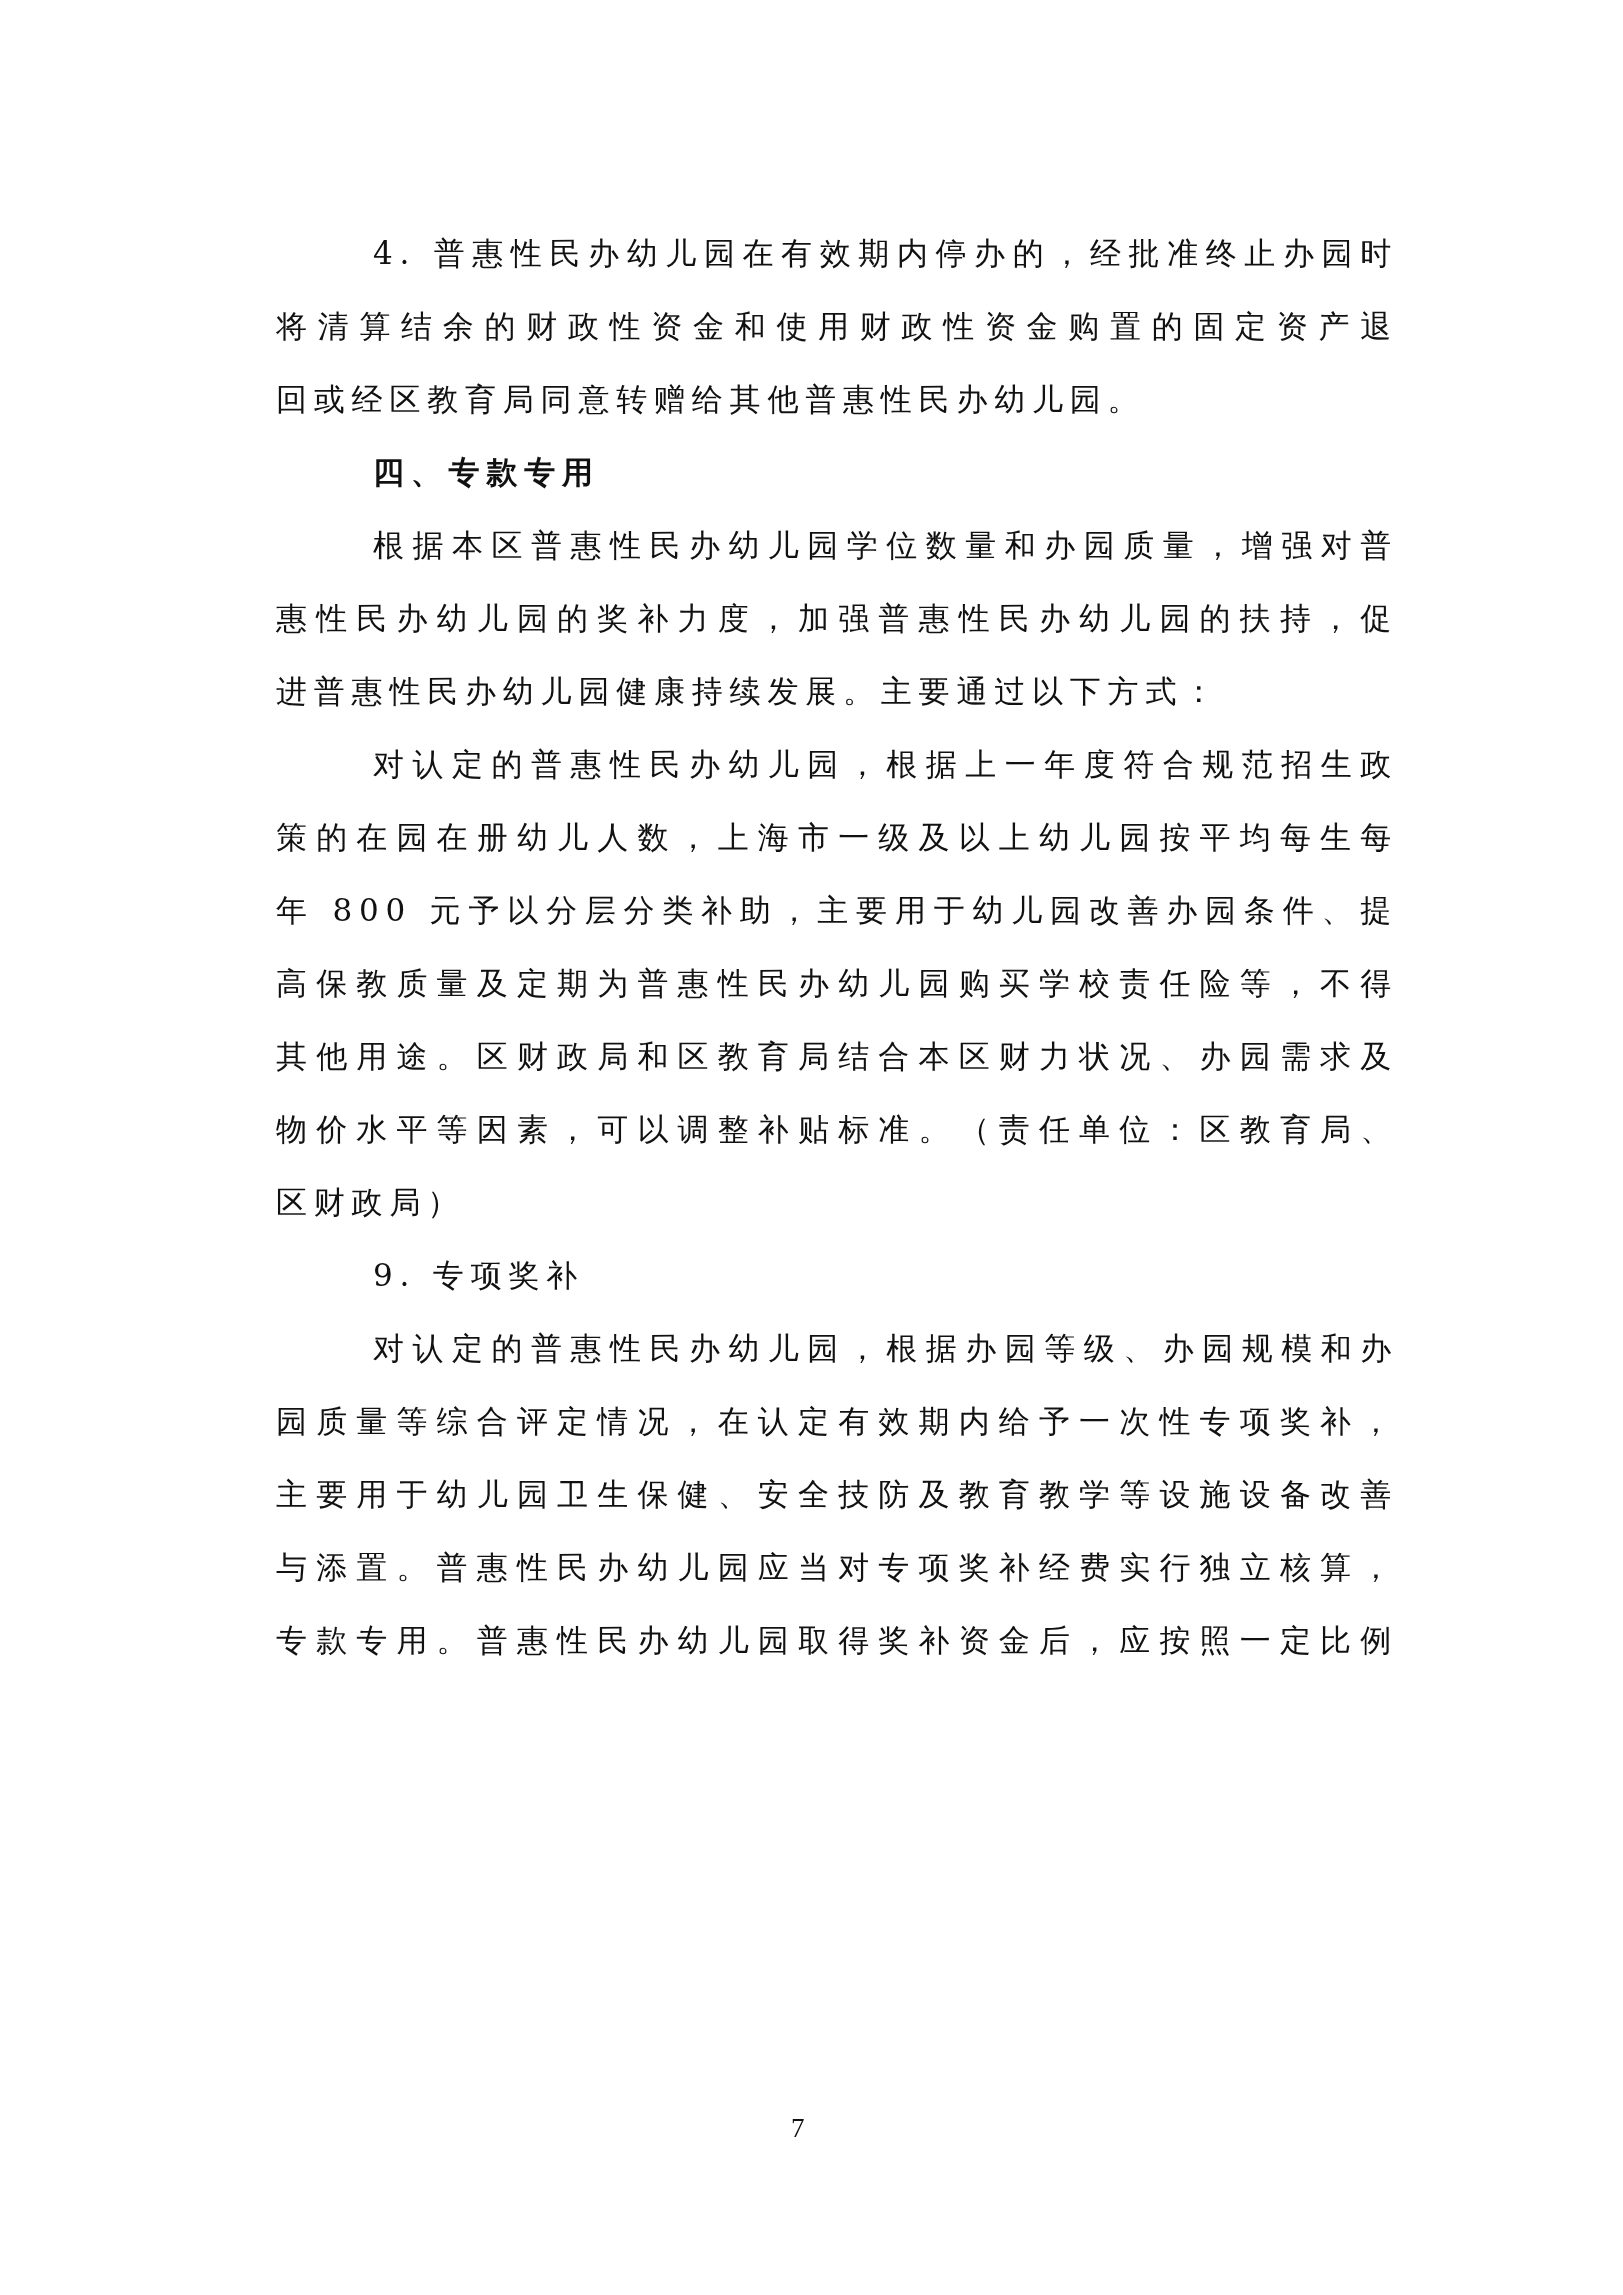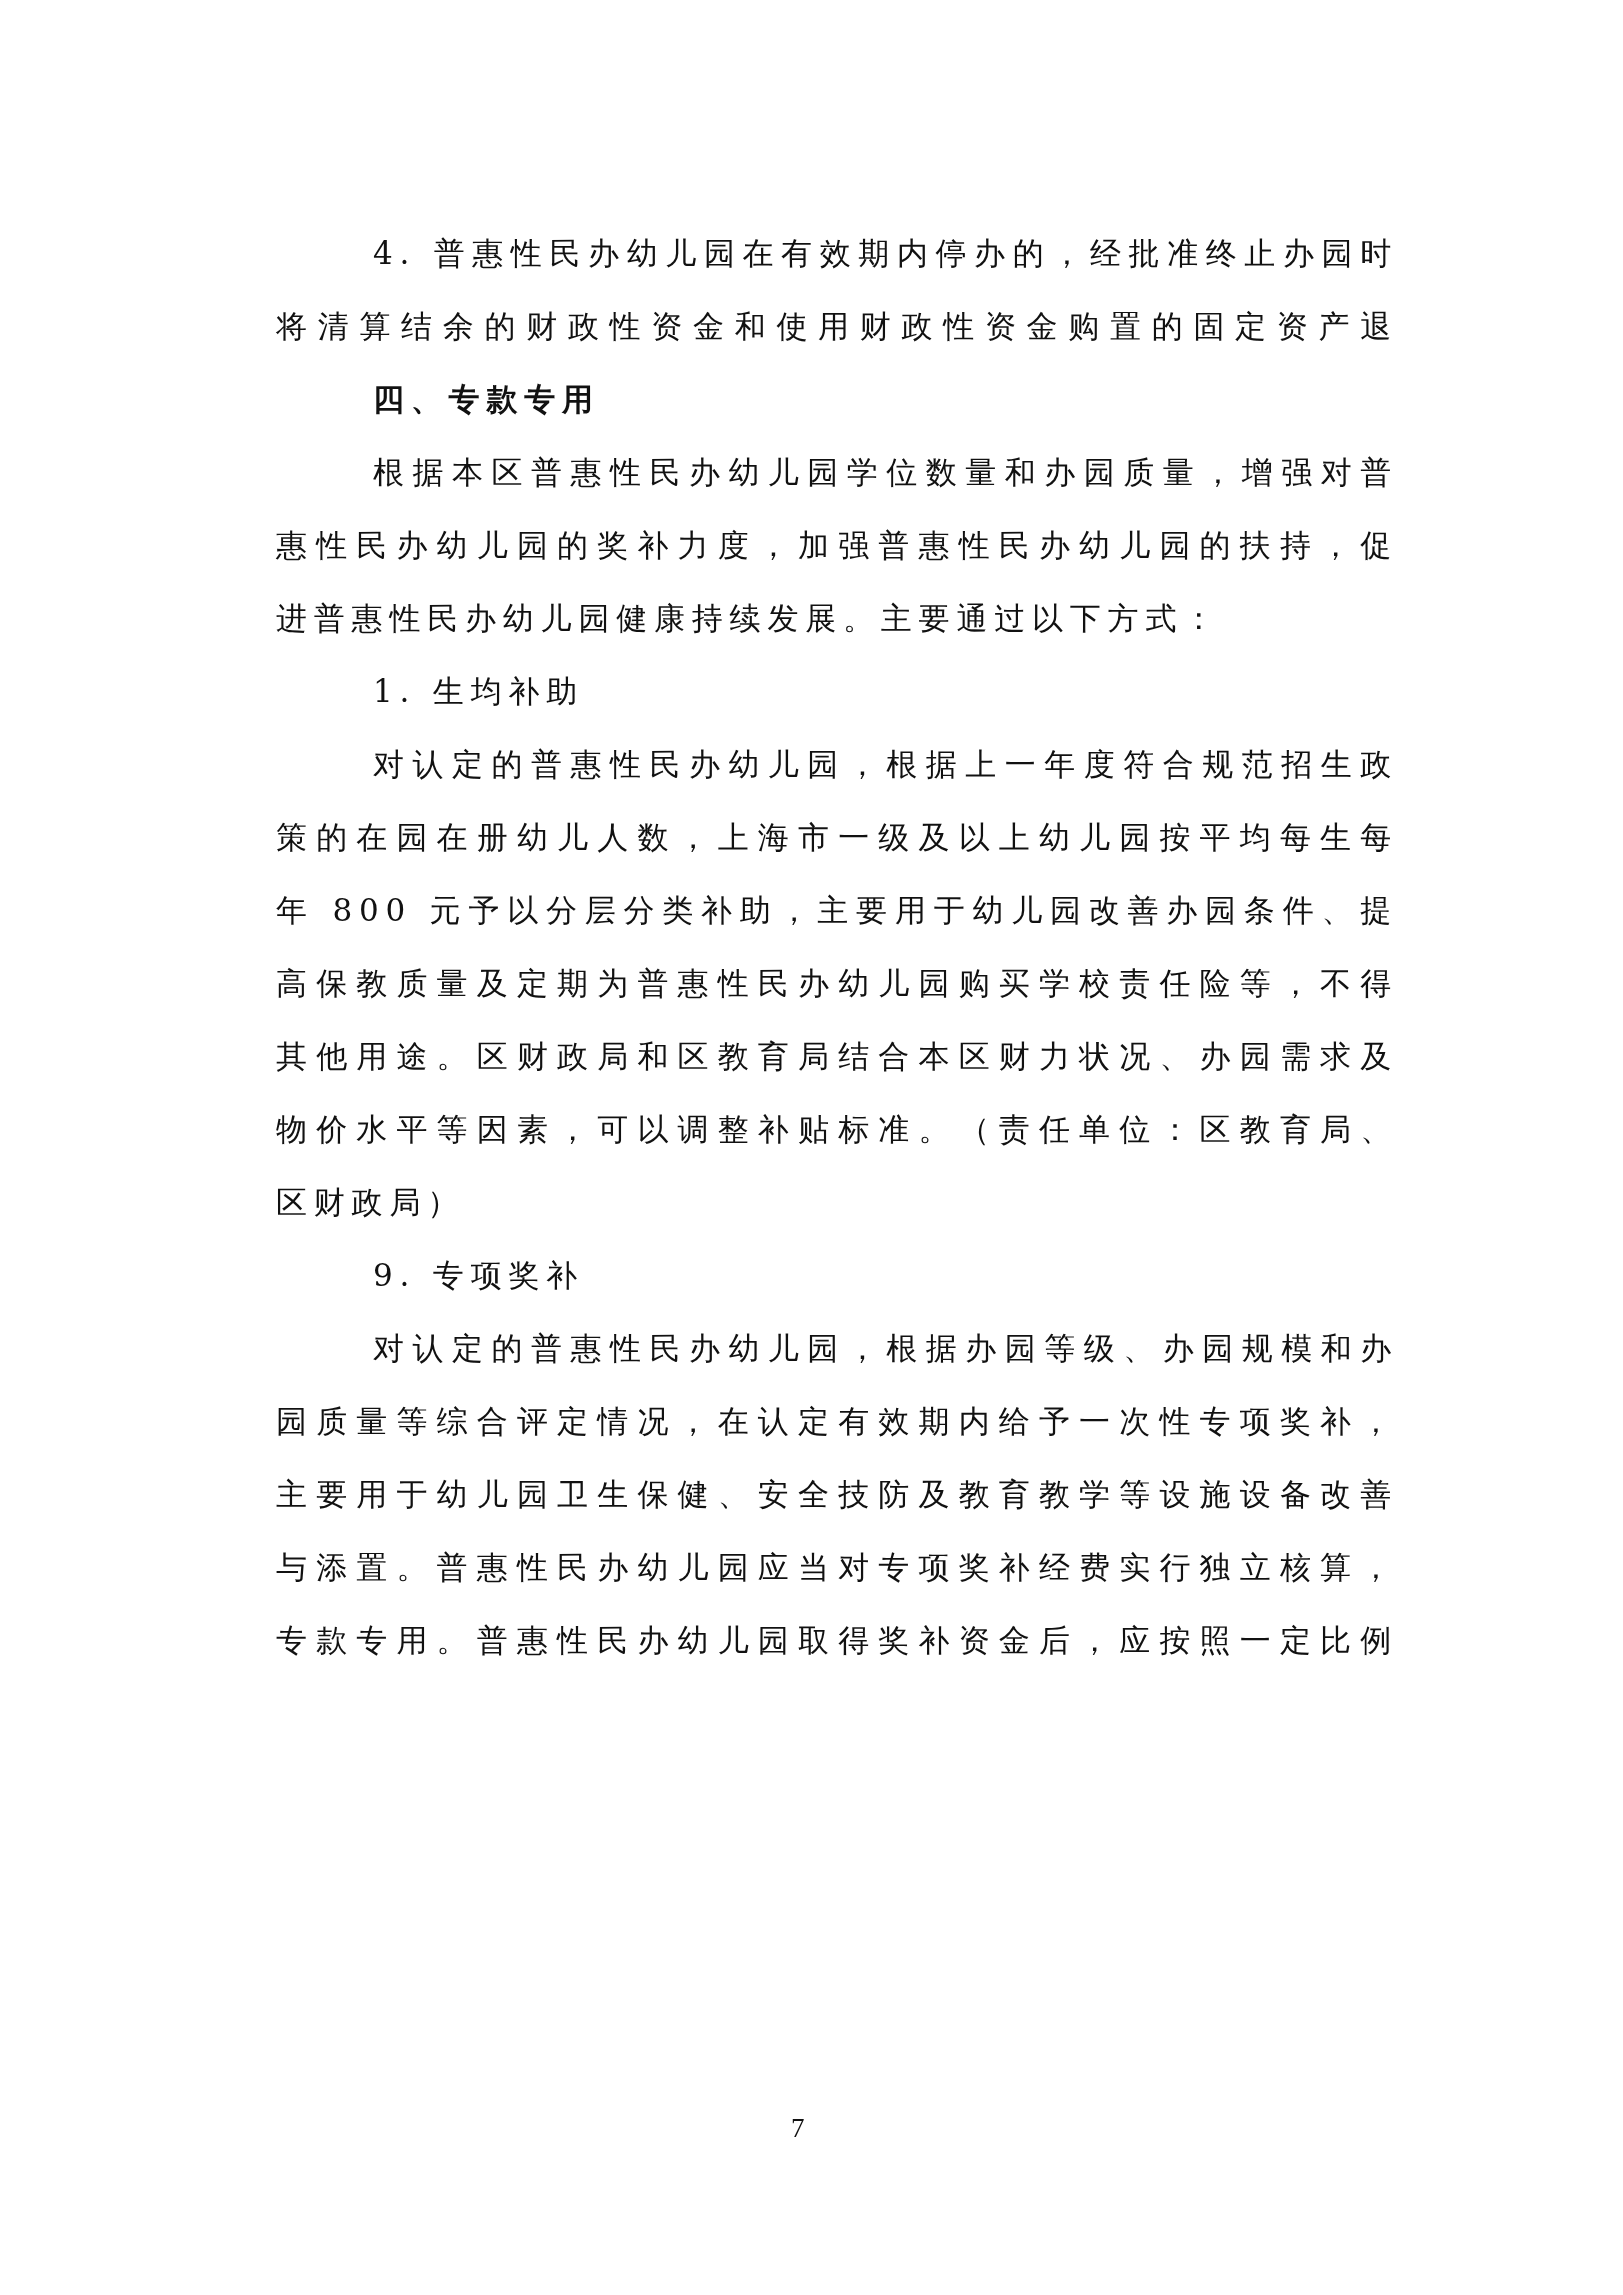--- a/index.html
+++ b/index.html
@@ -57,29 +57,29 @@
       color: #111111;
     }
   </style>
 </head>
 <body>
 
 <div class="page">
 
   <div class="line indent">4. 普惠性民办幼儿园在有效期内停办的，经批准终止办园时</div>
   <div class="line">将清算结余的财政性资金和使用财政性资金购置的固定资产退</div>
+  <div class="line last">回或经区教育局同意转赠给其他普惠性民办幼儿园。</div>
 
   <div class="line heading indent">四、专款专用</div>
 
 
   <div class="line indent">根据本区普惠性民办幼儿园学位数量和办园质量，增强对普</div>
   <div class="line">惠性民办幼儿园的奖补力度，加强普惠性民办幼儿园的扶持，促</div>
   <div class="line last">进普惠性民办幼儿园健康持续发展。主要通过以下方式：</div>
 
-  <div class="line last indent">1. 生均补助</div>
 
   <div class="line indent">对认定的普惠性民办幼儿园，根据上一年度符合规范招生政</div>
   <div class="line">策的在园在册幼儿人数，上海市一级及以上幼儿园按平均每生每</div>
   <div class="line">年 800 元予以分层分类补助，主要用于幼儿园改善办园条件、提</div>
   <div class="line">高保教质量及定期为普惠性民办幼儿园购买学校责任险等，不得</div>
   <div class="line">其他用途。区财政局和区教育局结合本区财力状况、办园需求及</div>
   <div class="line">物价水平等因素，可以调整补贴标准。（责任单位：区教育局、</div>
   <div class="line last">区财政局）</div>
 
   <div class="line last indent">9. 专项奖补</div>

